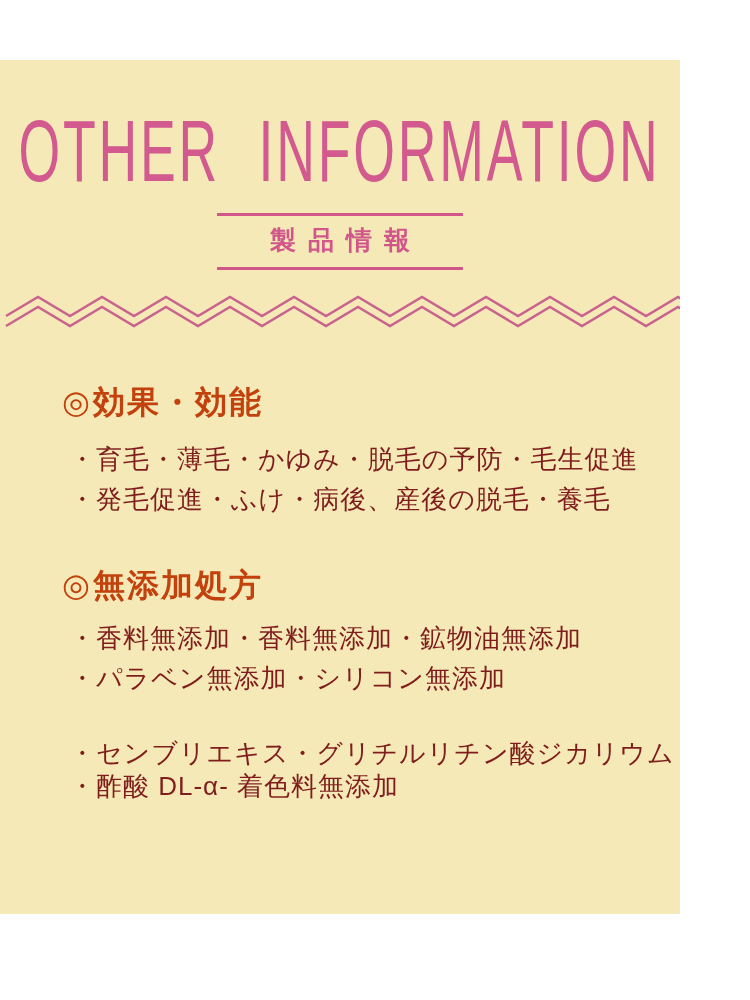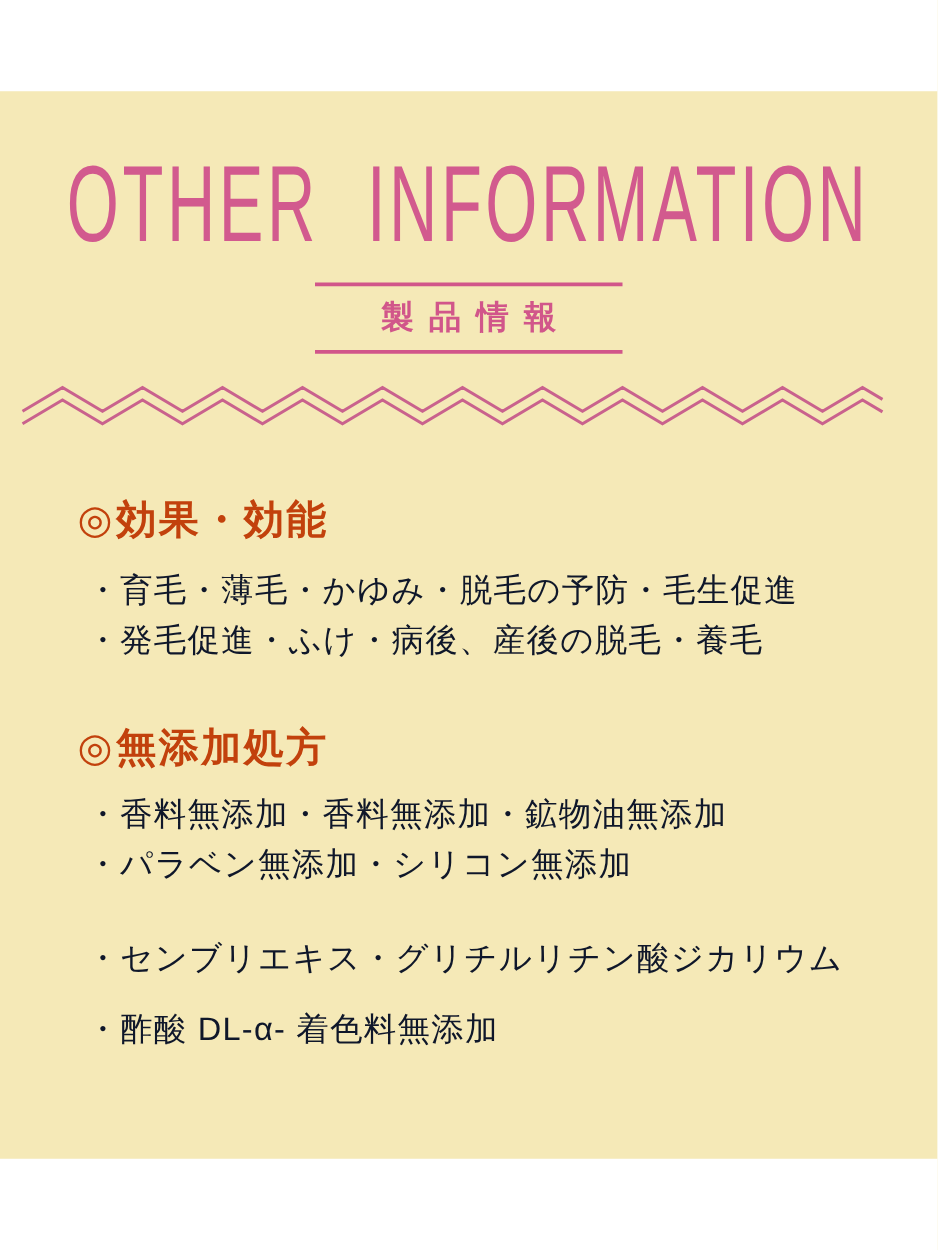--- a/index.html
+++ b/index.html
@@ -12,23 +12,23 @@
     overflow: hidden;
   }
   .page {
     position: relative;
     width: 750px;
     height: 1000px;
     background: #ffffff;
   }
   .panel {
     position: absolute;
-    top: 73px;
+    top: 60px;
     left: 0;
-    width: 750px;
+    width: 680px;
     height: 854px;
     background: #f5e9b7;
     overflow: hidden;
   }
   
   .title-wrap {
     margin-top: 45px;
     height: 92px;
     display: flex;
     align-items: center;
@@ -89,29 +89,28 @@
   }
   .item-list {
     list-style: none;
     margin: 0;
     padding: 0 0 0 7px;
   }
   .section-1 .item-list { margin-top: 17px; }
   .section-2 .item-list { margin-top: 14px; }
   .section-3 .item-list { margin-top: 13px; }
   .item-list li {
-    color: #0f172a;
+    color: #7f1d1d;
     font-size: 26px;
     line-height: 40px;
     letter-spacing: 1px;
     white-space: nowrap;
   }
   .section-3 .item-list li {
     line-height: 33px;
-    margin-top: 24px;
   }
 </style>
 </head>
 <body>
 
 <div class="page">
   <div class="panel">
 
     <div class="title-wrap">
       <span class="title">OTHER INFORMATION</span>

